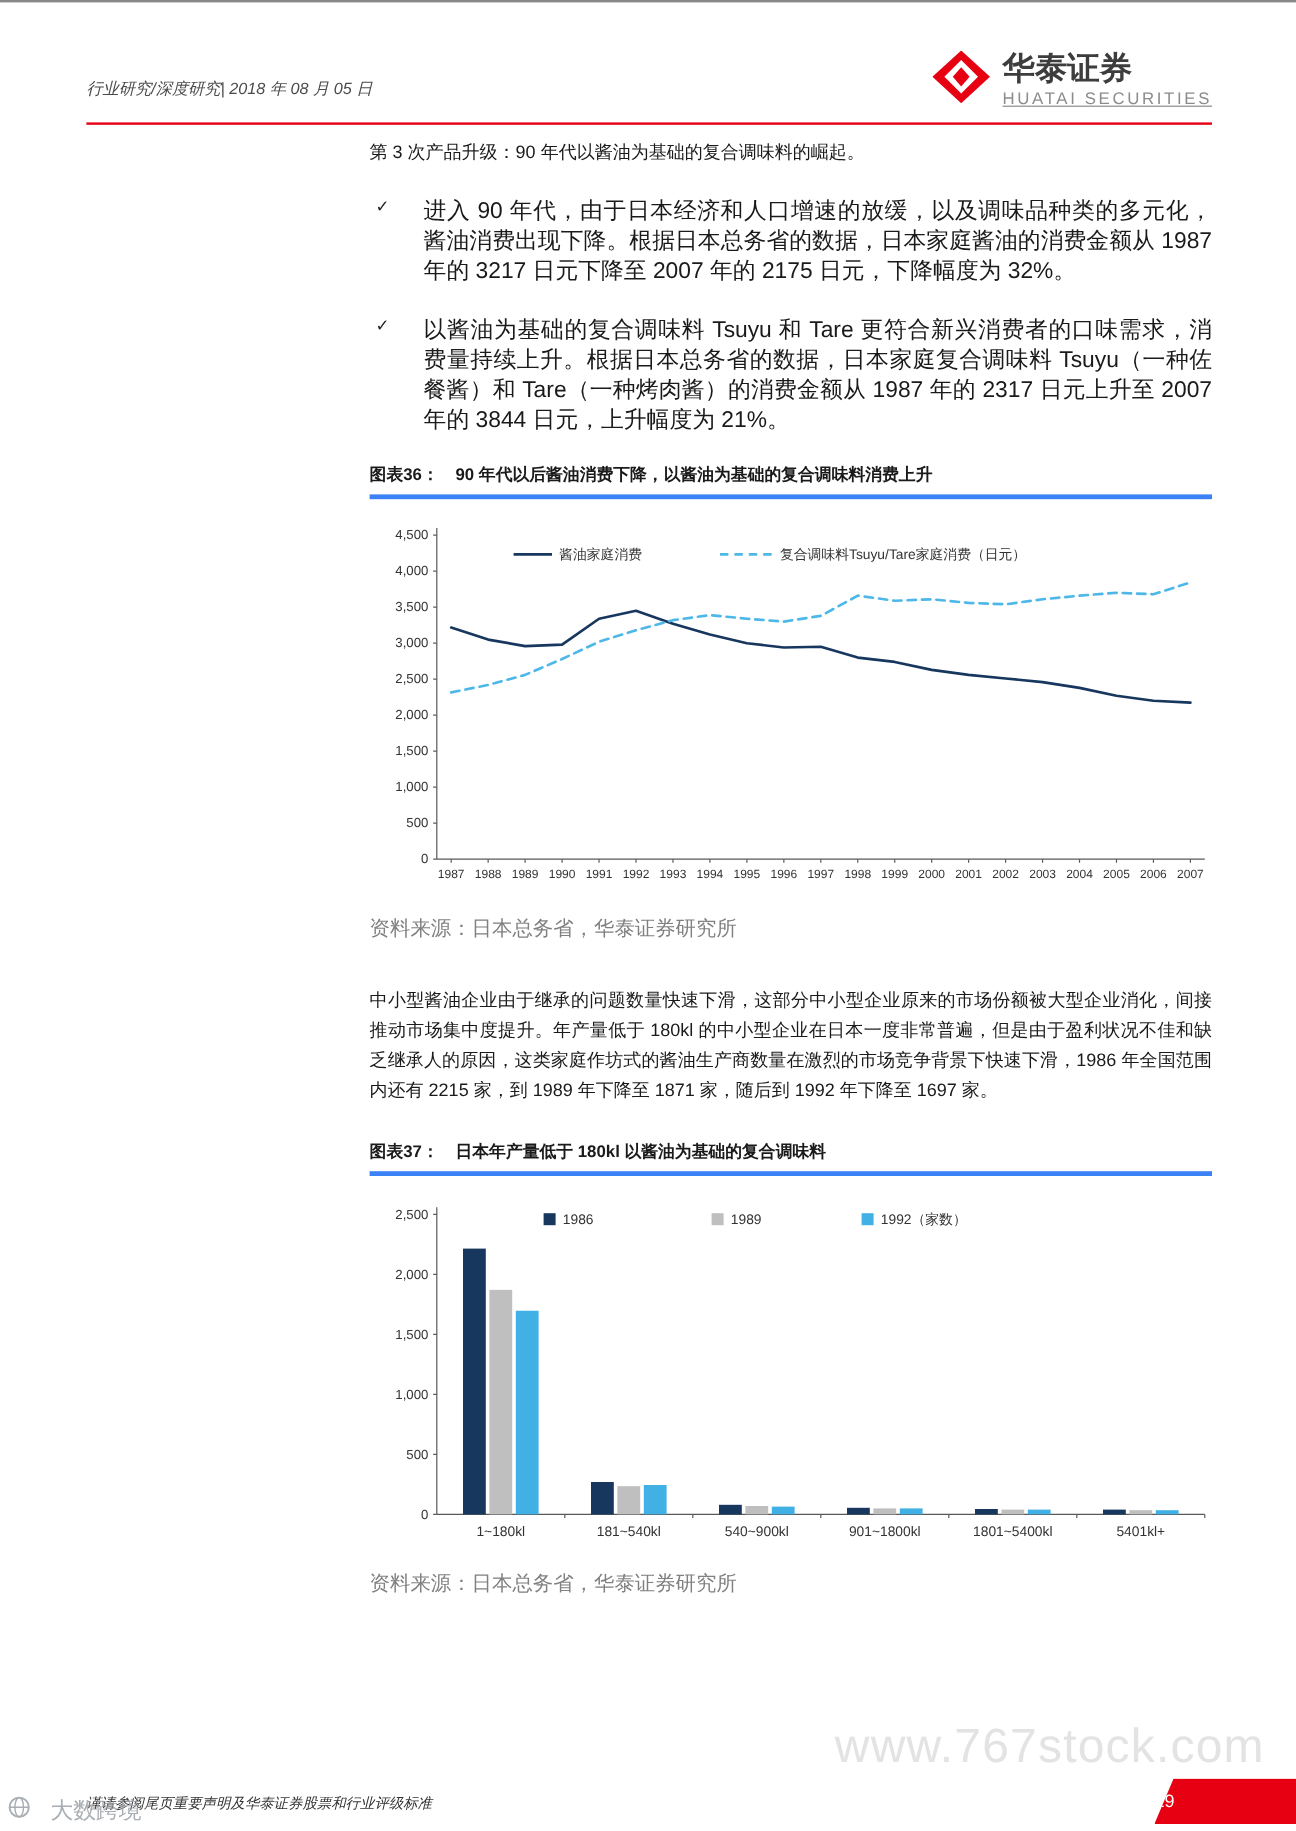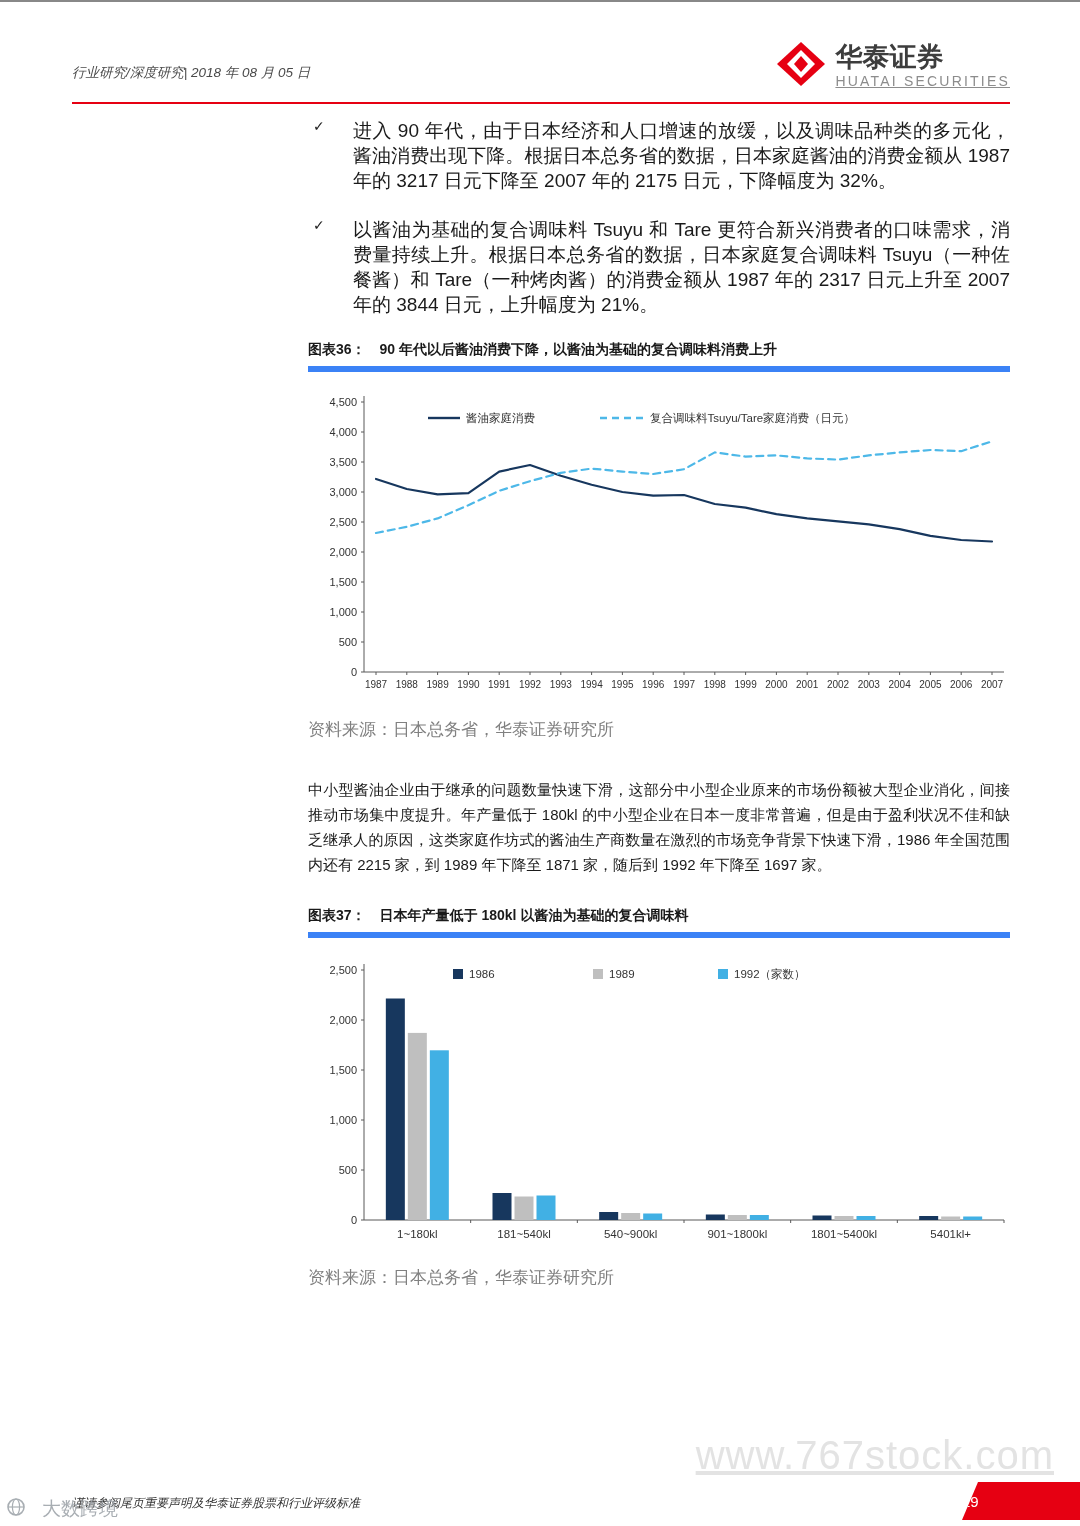--- a/index.html
+++ b/index.html
@@ -14,27 +14,27 @@
   .brand-name{font-size:27px;font-weight:700;color:#3d3d3d;line-height:1.05;}
   .brand-sub{font-size:14px;letter-spacing:2.2px;color:#8c8c8c;margin-top:2px;text-decoration:underline;}
   .header-rule{position:absolute;top:100px;left:72px;right:70px;height:2px;background:#e60012;}
   
   .content{position:absolute;top:116px;left:308px;width:702px;}
   .intro{font-size:15px;margin:0 0 27px;}
   .bullet{display:flex;margin:0 0 24px;}
   .check{flex:none;width:40px;padding-left:5px;font-size:14px;color:#222;}
   .bullet-text{margin:0;font-size:19px;line-height:25px;text-align:justify;}
   .figure{margin-top:10px;}
-  .figure-title{font-size:14px;font-weight:700;padding-bottom:7px;border-bottom:6px solid #3b82f6;}
+  .figure-title{font-size:14px;font-weight:700;padding-bottom:7px;border-bottom:4px solid #3b82f6;}
   .figure-label{margin-right:14px;}
   .chart{display:block;margin-top:14px;}
   .source{font-size:17px;color:#808080;margin-top:10px;}
   .paragraph{font-size:15px;line-height:25px;text-align:justify;margin:36px 0 30px;}
   
-  .wm-center{position:absolute;right:26px;bottom:50px;font-size:40px;color:#e3e3e3;letter-spacing:1px;z-index:1;text-decoration:underline;}
+  .wm-center{position:absolute;right:26px;bottom:50px;font-size:40px;color:#e3e3e3;letter-spacing:1px;z-index:1;}
   .disclaimer{position:absolute;left:72px;bottom:16px;font-size:12px;font-style:italic;color:#333;z-index:2;}
   .page-num{position:absolute;right:0;bottom:8px;width:118px;height:38px;background:#e60012;
     clip-path:polygon(16px 0,118px 0,118px 100%,0 100%);
     color:#fff;display:flex;align-items:center;font-size:15px;z-index:3;}
   .wm-corner{position:absolute;left:6px;bottom:6px;display:flex;align-items:center;gap:16px;
     color:#9aa0a6;font-size:19px;font-weight:400;z-index:4;opacity:.85;}
   svg text{font-family:"Liberation Sans","DejaVu Sans",sans-serif;}
 </style>
 </head>
 <body>
@@ -54,20 +54,21 @@
       <div>
         <div class="brand-name">华泰证券</div>
         <div class="brand-sub">HUATAI SECURITIES</div>
       </div>
     </div>
   </div>
   <div class="header-rule"></div>
 
   <div class="content">
 
+    <p class="intro">第 3 次产品升级：90 年代以酱油为基础的复合调味料的崛起。</p>
 
     <div class="bullet">
       <span class="check">✓</span>
       <p class="bullet-text">进入 90 年代，由于日本经济和人口增速的放缓，以及调味品种类的多元化，酱油消费出现下降。根据日本总务省的数据，日本家庭酱油的消费金额从 1987 年的 3217 日元下降至 2007 年的 2175 日元，下降幅度为 32%。</p>
     </div>
 
     <div class="bullet">
       <span class="check">✓</span>
       <p class="bullet-text">以酱油为基础的复合调味料 Tsuyu 和 Tare 更符合新兴消费者的口味需求，消费量持续上升。根据日本总务省的数据，日本家庭复合调味料 Tsuyu（一种佐餐酱）和 Tare（一种烤肉酱）的消费金额从 1987 年的 2317 日元上升至 2007 年的 3844 日元，上升幅度为 21%。</p>
     </div>

